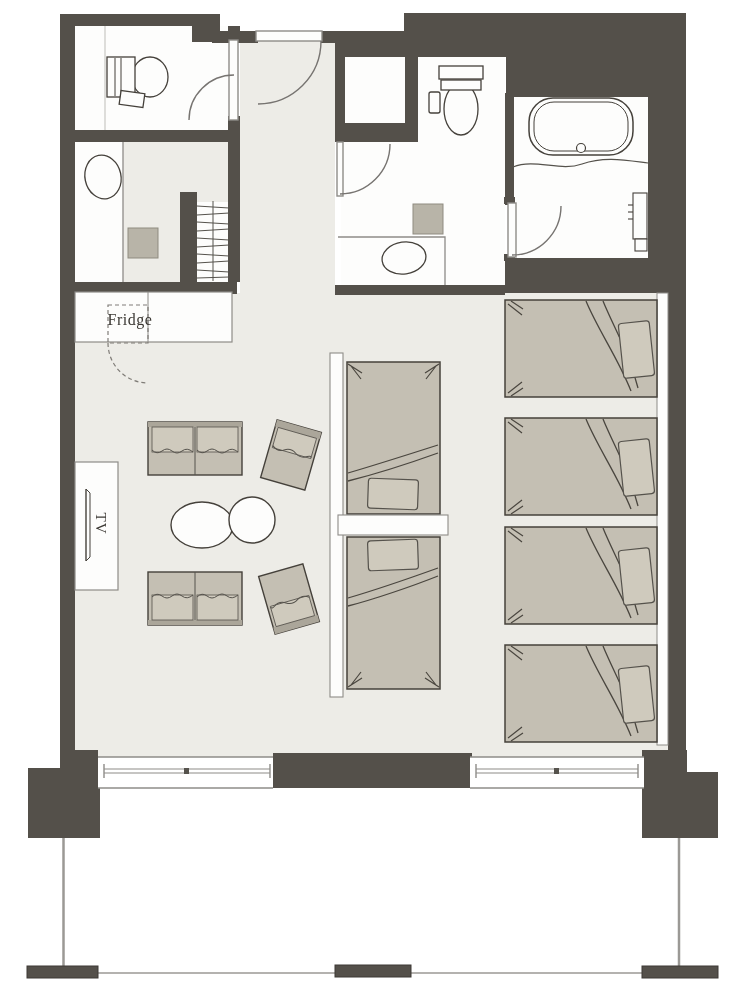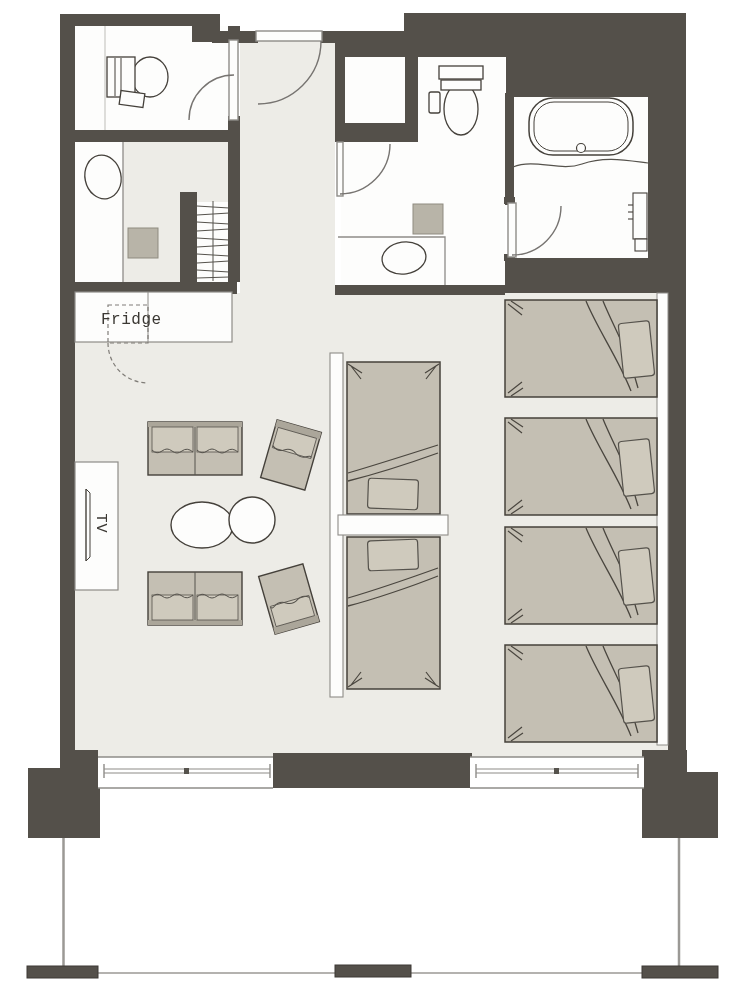--- a/index.html
+++ b/index.html
@@ -1,17 +1,17 @@
 <!DOCTYPE html>
 <html><head>
 <meta charset="utf-8">
 <style>
   html,body{margin:0;padding:0;background:#ffffff;}
   .canvas{position:relative;width:732px;height:1000px;background:#ffffff;overflow:hidden;
-          font-family:Liberation Mono, monospace;}
+          font-family:Liberation Serif, serif;}
   .canvas svg{position:absolute;left:0;top:0;}
   .plan-label{position:absolute;color:#3b3833;font-size:16px;letter-spacing:0.5px;
               white-space:nowrap;pointer-events:none;}
   .label-fridge{left:101px;top:311px;width:58px;text-align:center;}
   .label-tv{left:80px;top:515px;width:40px;text-align:center;transform:rotate(90deg);
             font-size:15px;letter-spacing:1px;}
 </style>
 </head>
 <body>
 

